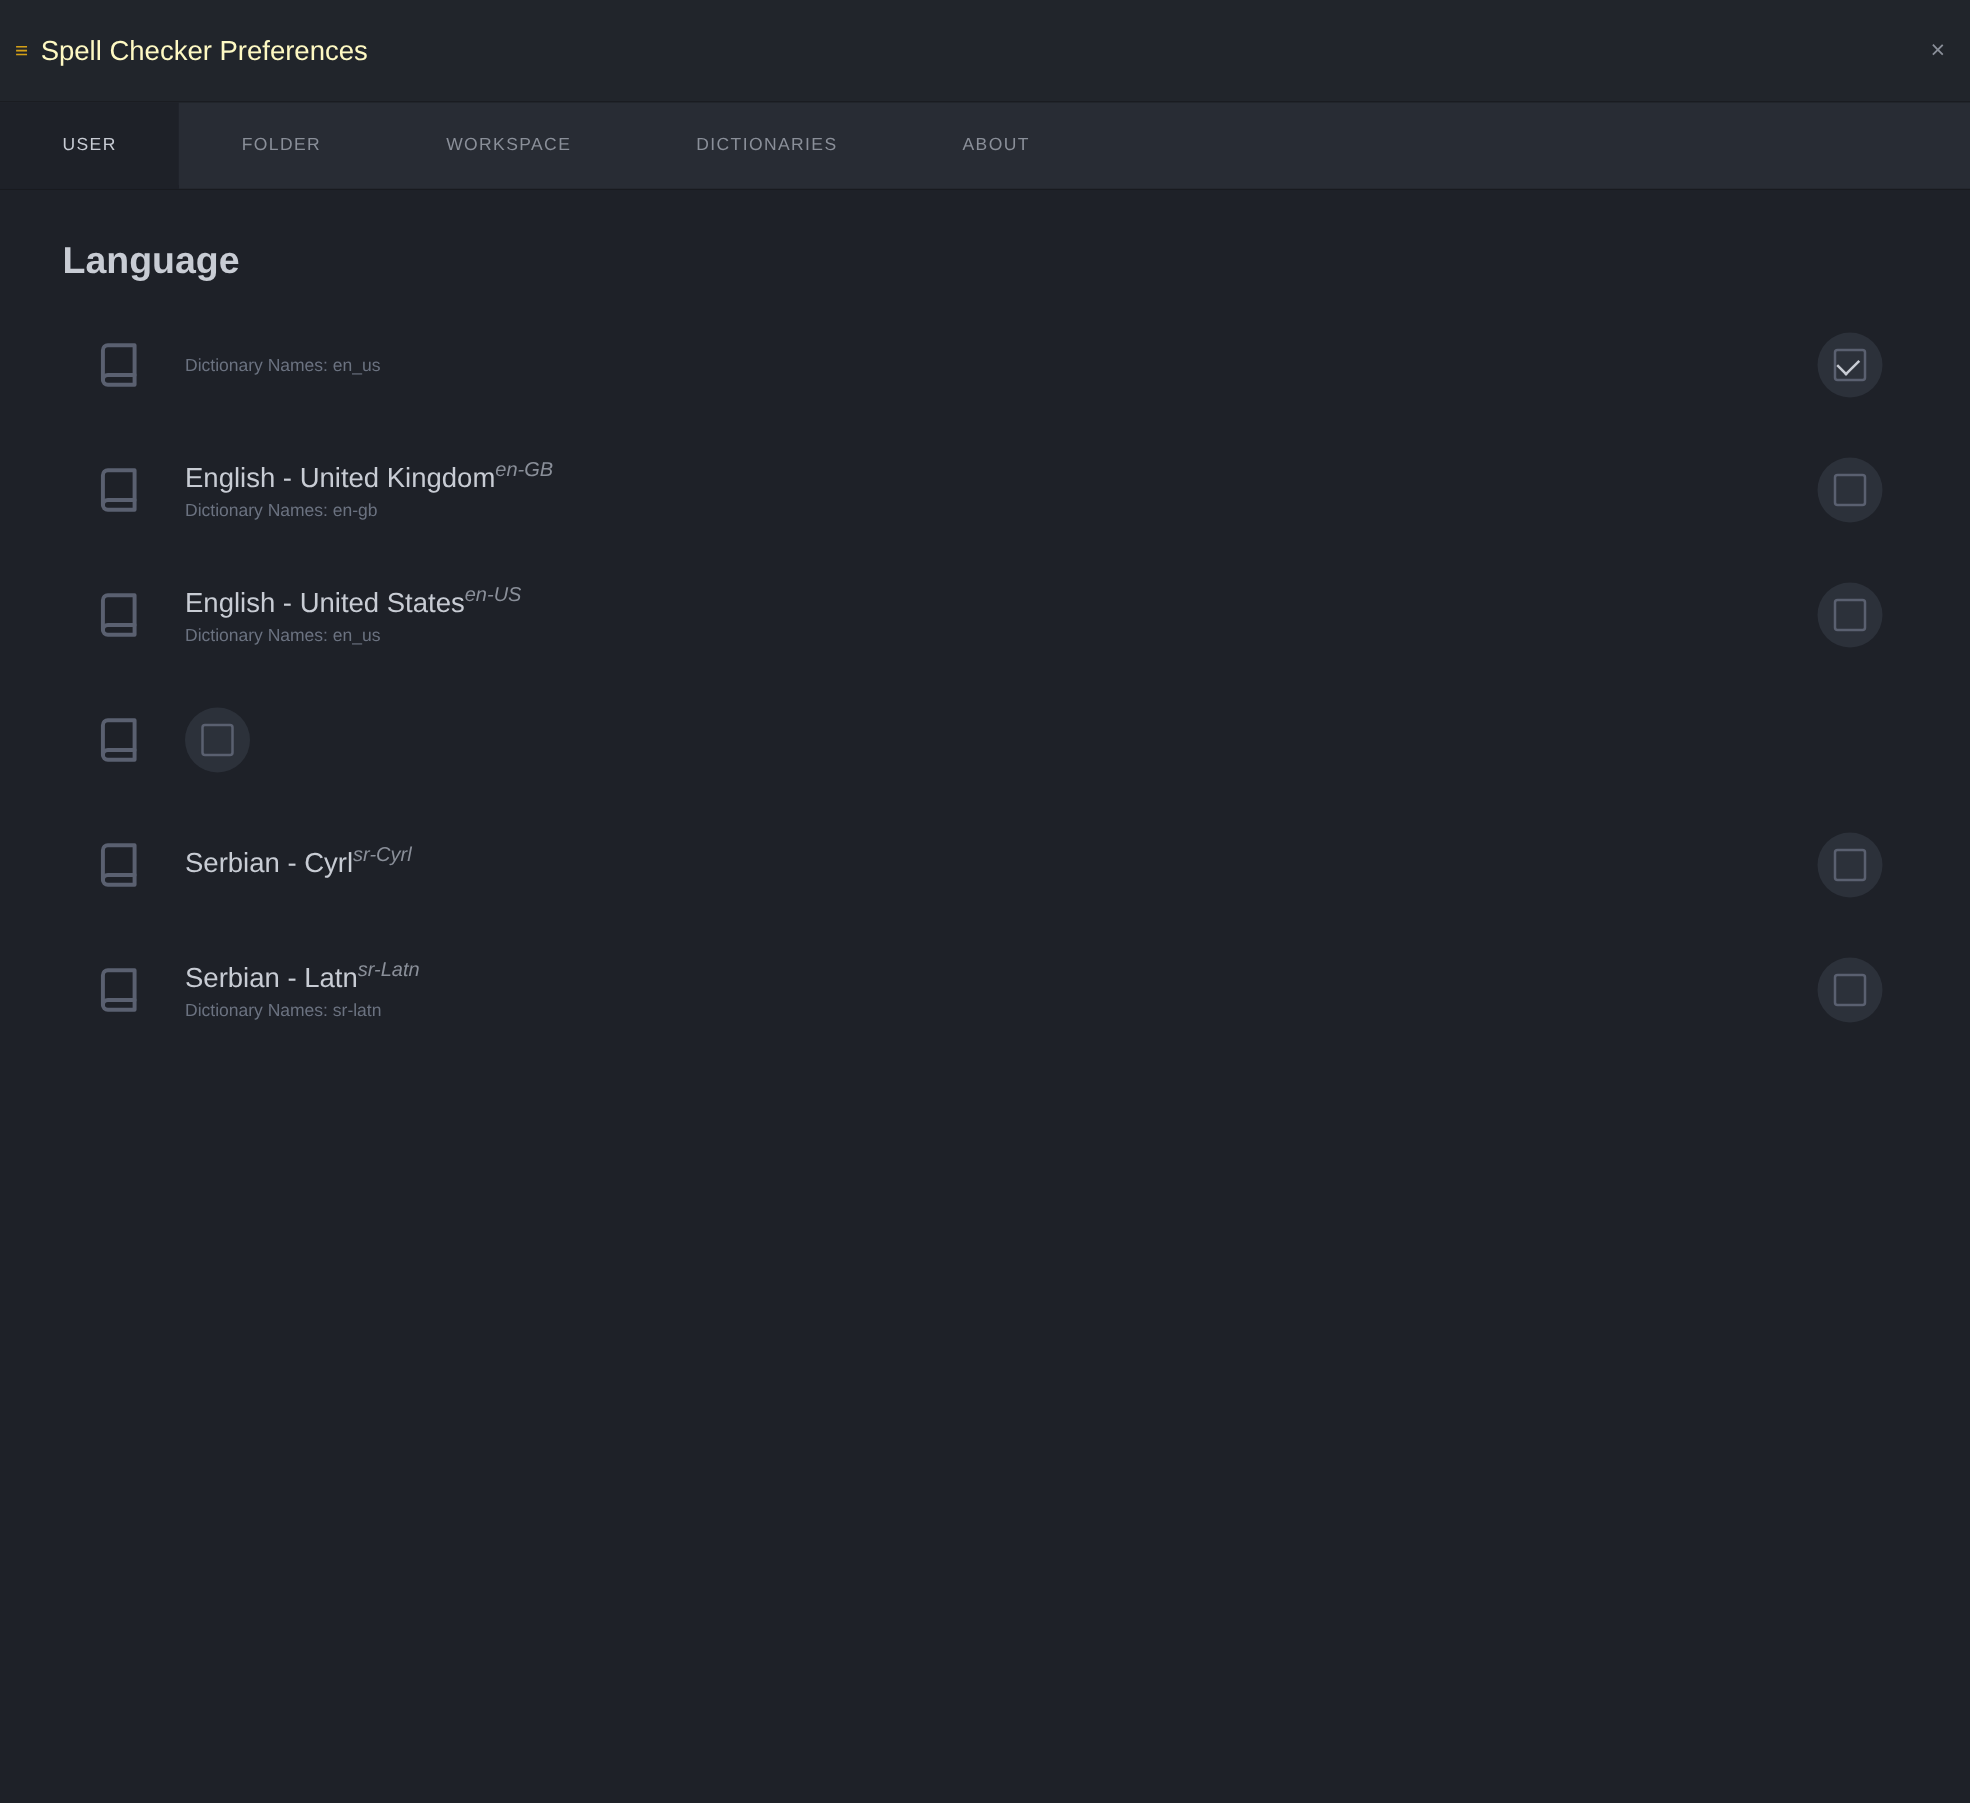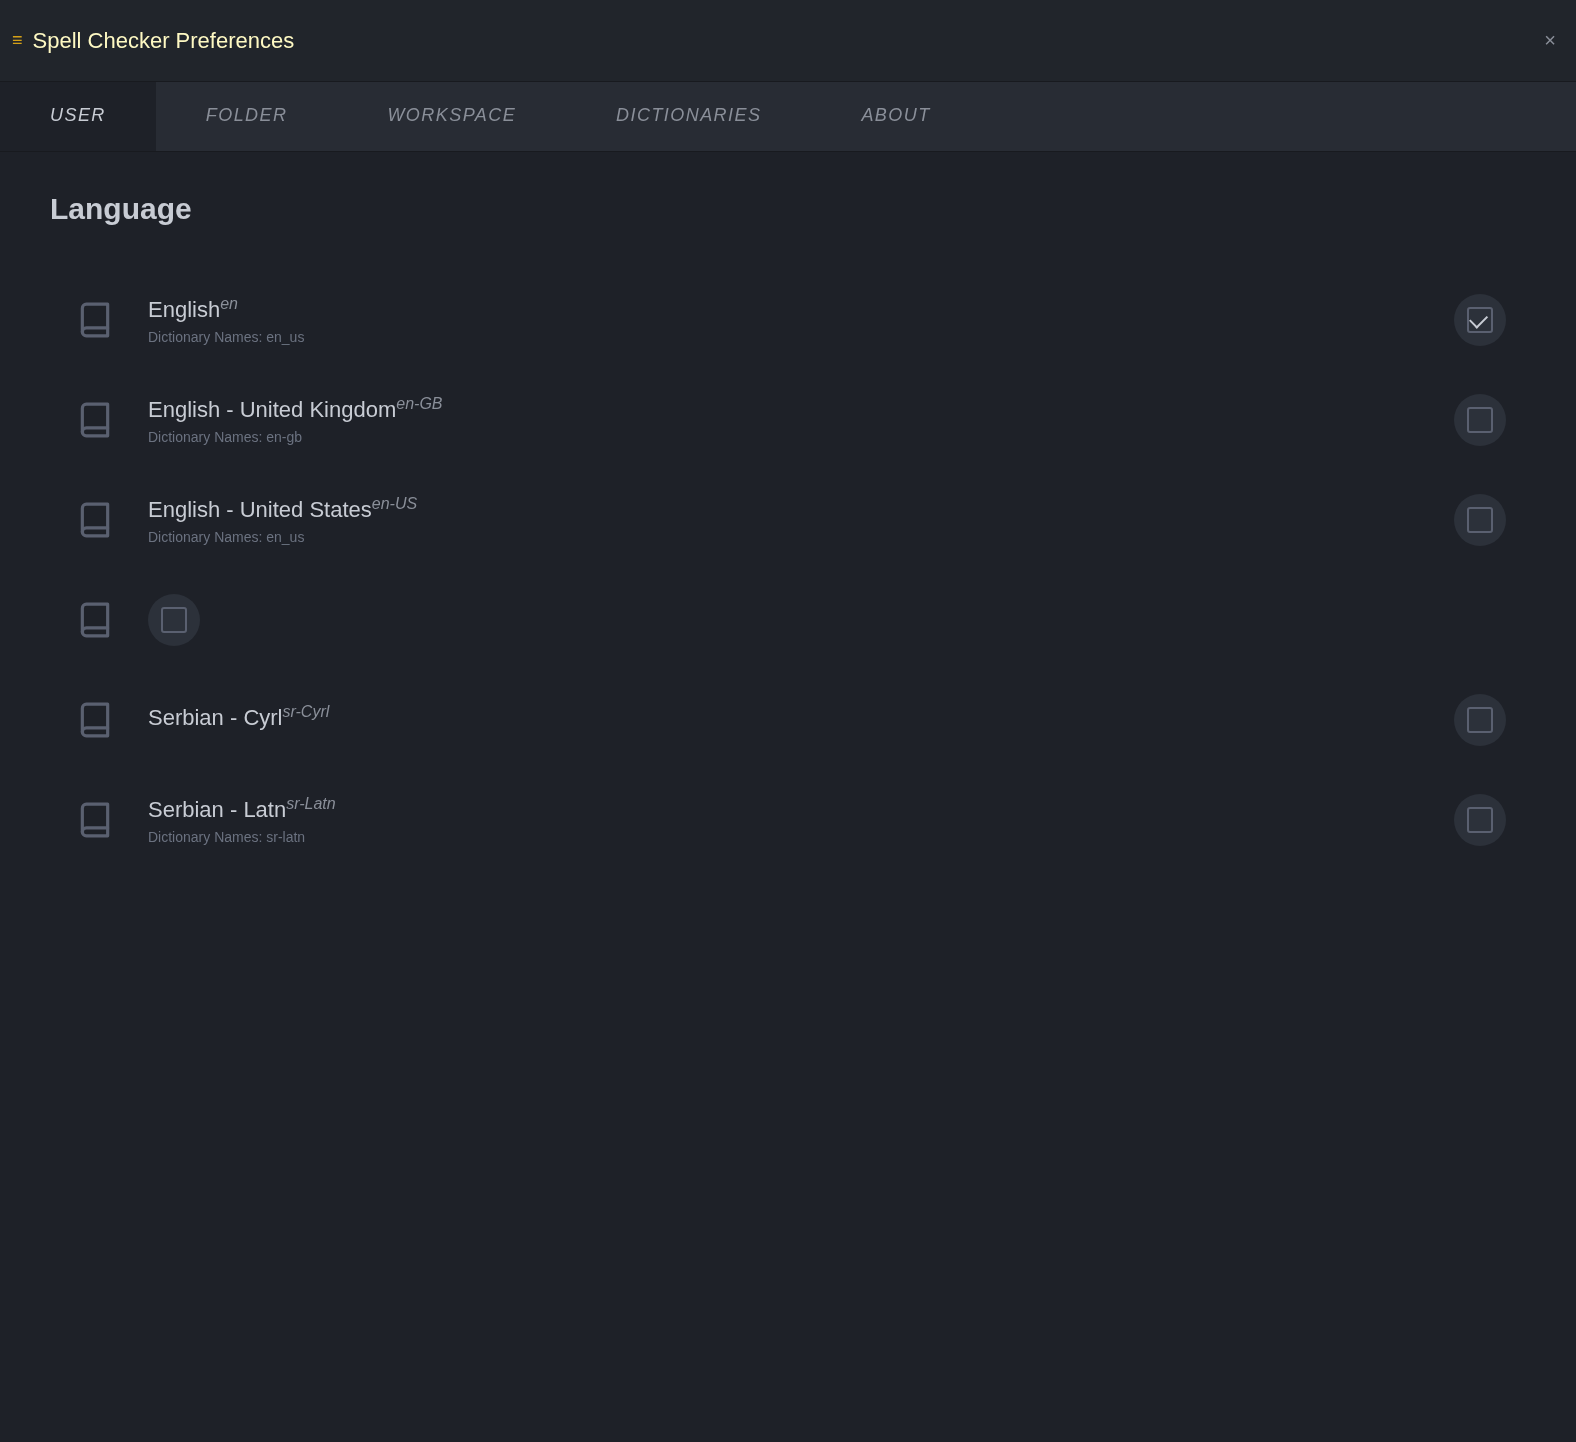--- a/index.html
+++ b/index.html
@@ -55,46 +55,45 @@
       background-color: #282c34;
       border-bottom: 1px solid #181a1f;
       height: 70px;
     }
 
     .tab {
       display: flex;
       align-items: center;
       justify-content: center;
       padding: 0 50px;
-      font-size: 18px;
+      font-size: 14px;
       font-weight: 500;
       letter-spacing: 0.08em;
       color: #8a8f99;
       cursor: pointer;
       border-bottom: 3px solid transparent;
       transition: color 0.2s;
-      font-style: italic;
     }
 
     .tab.active {
       color: #c8ccd4;
       background-color: #1e2128;
       border-bottom: 3px solid #1e2128;
     }
 
     
     .main-content {
       padding: 40px 50px;
     }
 
     .section-title {
       font-size: 30px;
       font-weight: 700;
       color: #c8ccd4;
-      margin-bottom: 44px;
+      margin-bottom: 16px;
     }
 
     
     .language-list {
       display: flex;
       flex-direction: column;
       gap: 0;
     }
 
     .language-item {
@@ -202,23 +201,20 @@
 
   <div class="language-list" id="language-list">
   <div class="language-item">
       <div class="book-icon">
         <svg viewBox="0 0 24 24" fill="none" xmlns="http://www.w3.org/2000/svg">
           <path d="M4 19.5A2.5 2.5 0 0 1 6.5 17H20" stroke="#5a6070" stroke-width="2" stroke-linecap="round" stroke-linejoin="round"></path>
           <path d="M6.5 2H20v20H6.5A2.5 2.5 0 0 1 4 19.5v-15A2.5 2.5 0 0 1 6.5 2z" stroke="#5a6070" stroke-width="2" stroke-linecap="round" stroke-linejoin="round"></path>
         </svg>
       </div>
       <div class="language-info">
-        <div class="language-name">
-          English<sup>en</sup>
-        </div>
         <div class="dictionary-names">Dictionary Names: en_us</div>
       </div>
       <div class="checkbox-container">
         <div class="checkbox checked"></div>
       </div>
     </div>
       <div class="language-item">
       <div class="book-icon">
         <svg viewBox="0 0 24 24" fill="none" xmlns="http://www.w3.org/2000/svg">
           <path d="M4 19.5A2.5 2.5 0 0 1 6.5 17H20" stroke="#5a6070" stroke-width="2" stroke-linecap="round" stroke-linejoin="round"></path>

